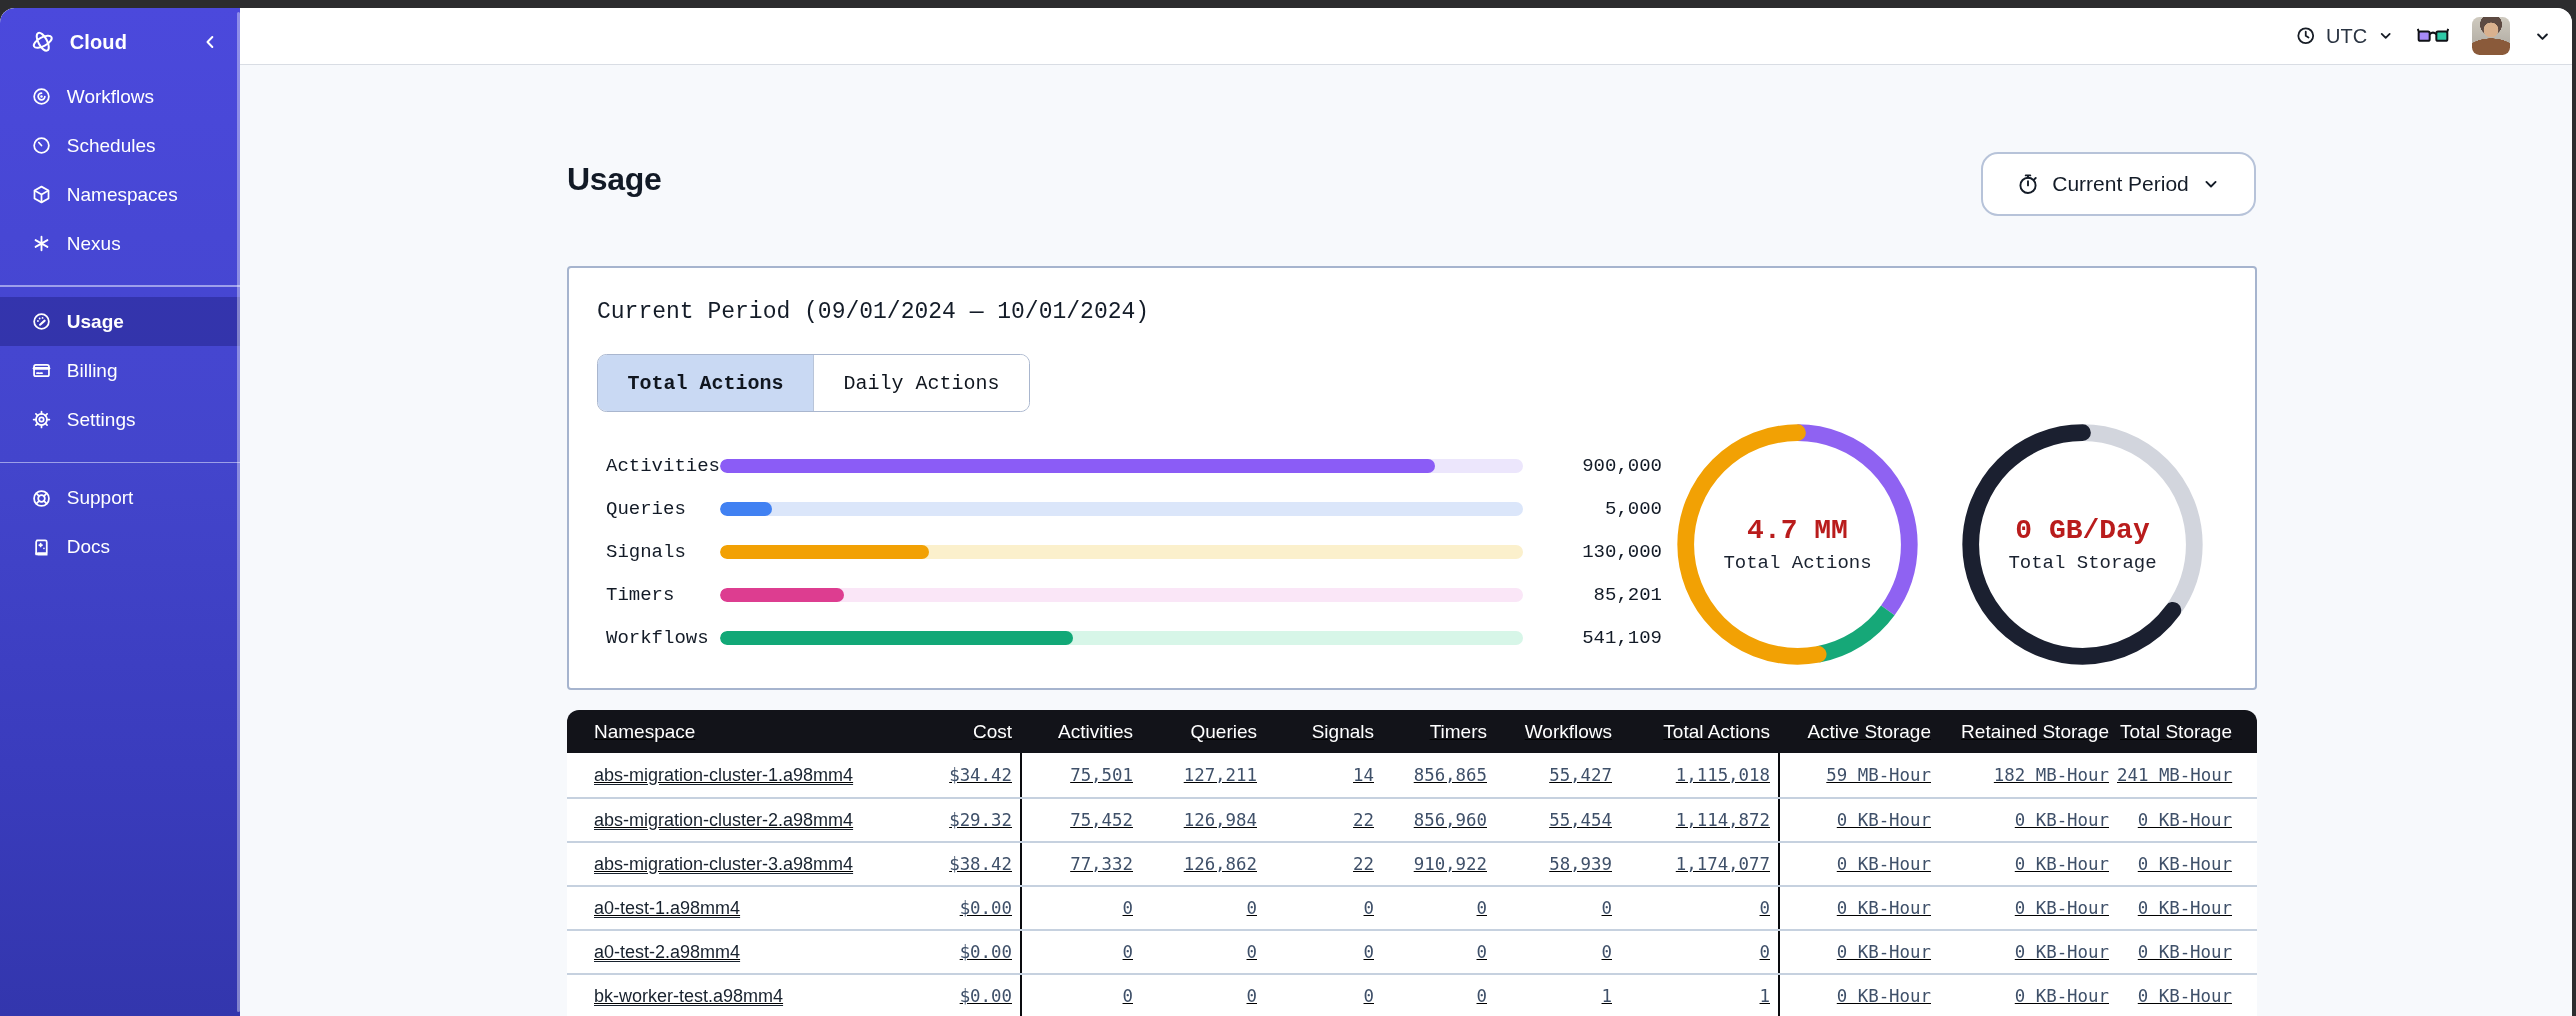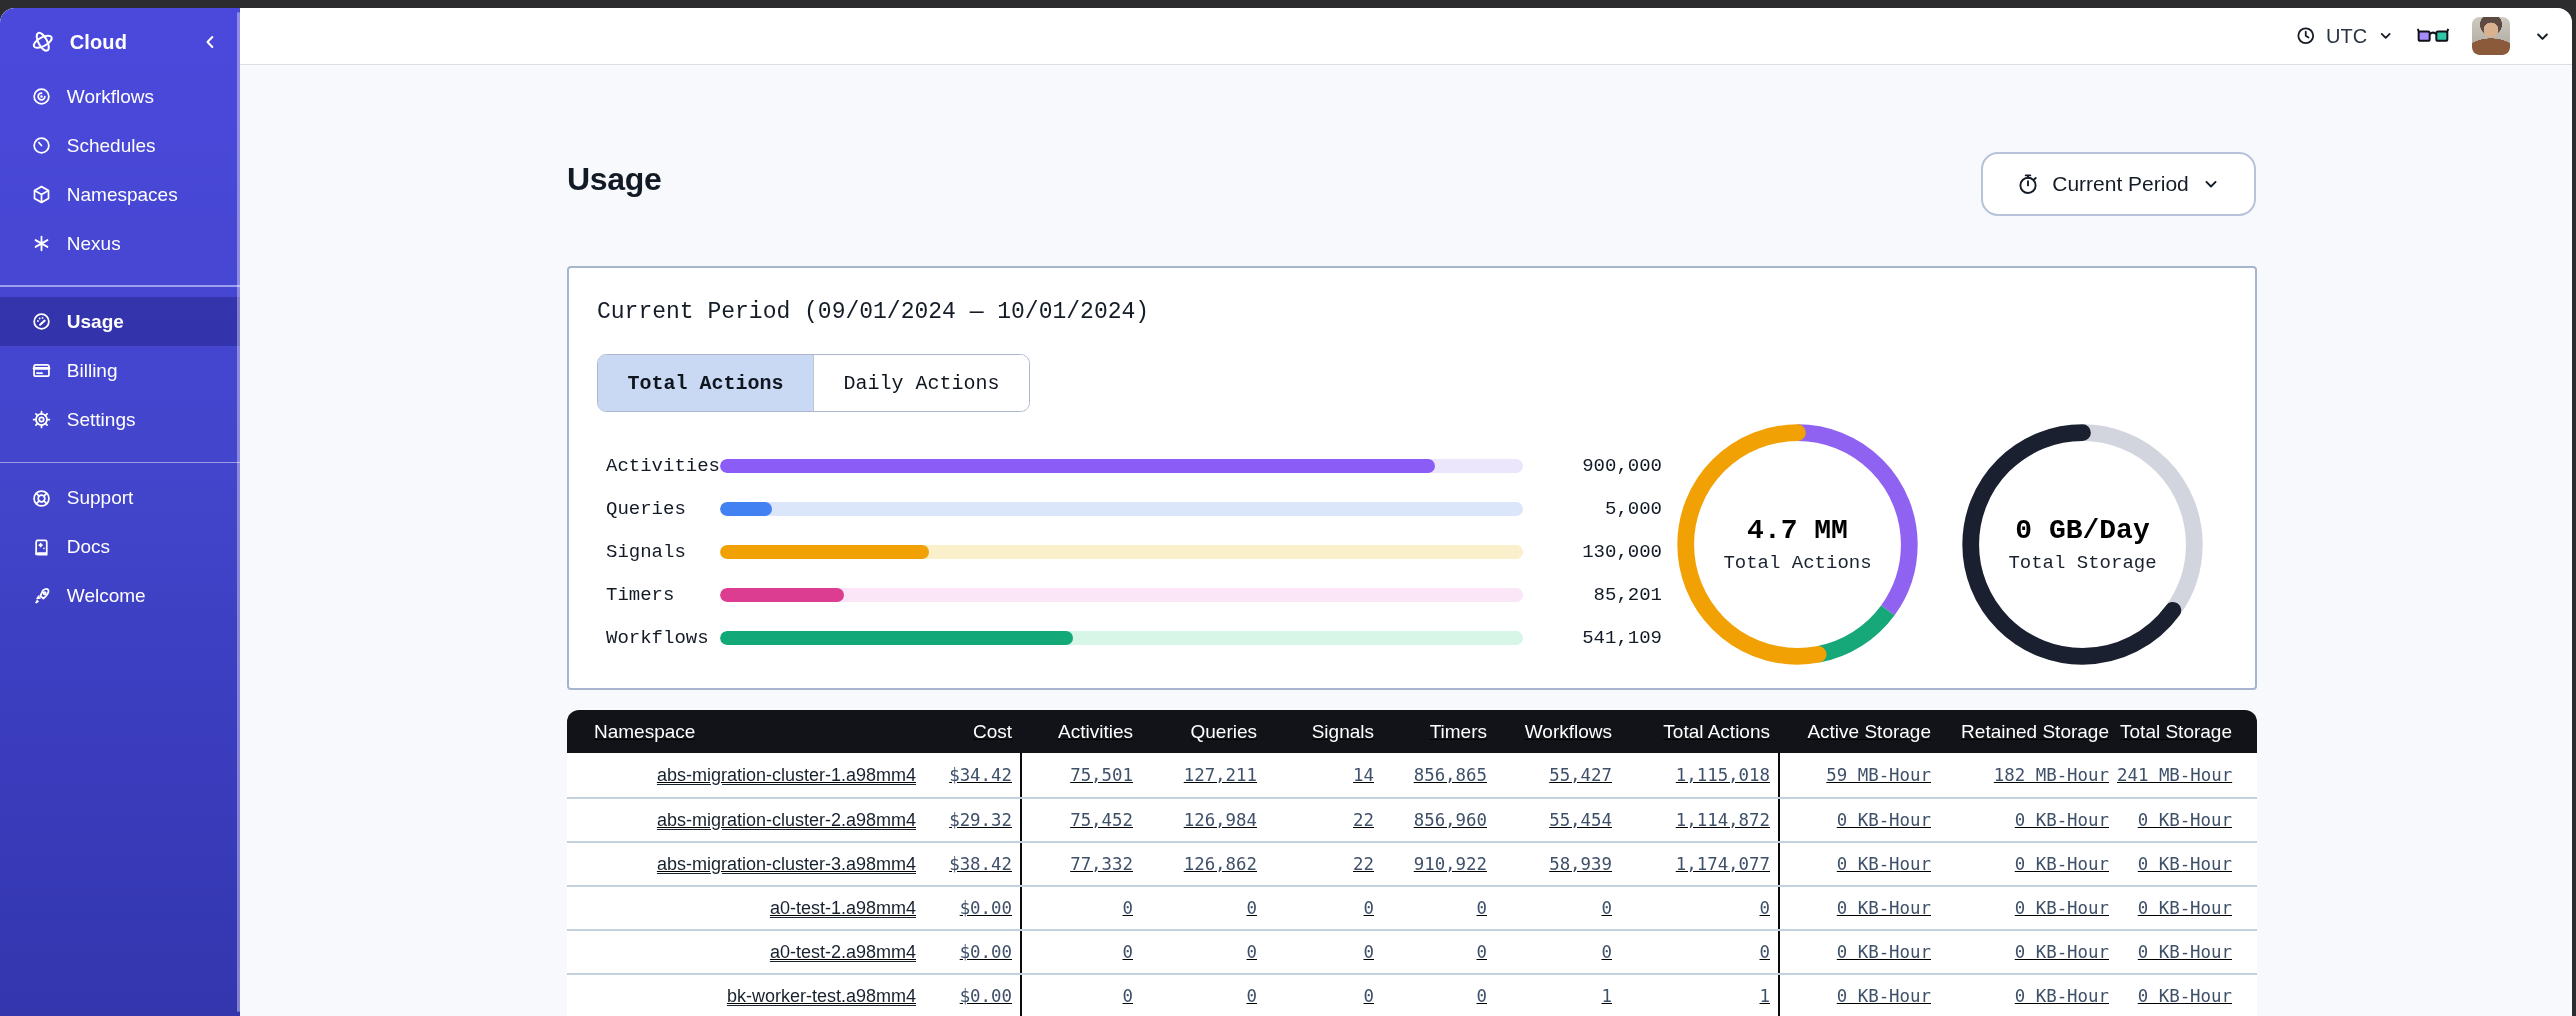--- a/index.html
+++ b/index.html
@@ -63,37 +63,37 @@
   .bar-label { width: 114px; font-size: 19px; color: #121a26; }
   .bar-track { width: 803px; height: 14px; border-radius: 7.4px; position: relative; overflow: hidden; }
   .bar-fill { position: absolute; left: 0; top: 0; bottom: 0; border-radius: 7.4px; }
   .bar-value { flex: 1; text-align: right; font-size: 19px; color: #121a26; }
 
   .donut { position: absolute; top: 156px; width: 241px; height: 241px; }
   .donut-1 { left: 1108px; }
   .donut-2 { left: 1393px; }
   .dlab { position: absolute; inset: 0; display: flex; flex-direction: column; align-items: center;
           justify-content: center; gap: 6.7px; text-align: center; }
-  .dbig { font-size: 28px; font-weight: 600; color: #000000; }
+  .dbig { font-size: 28px; font-weight: 600; color: #b91c1c; }
   .dsub { font-size: 19px; color: #1a2230; }
 
   
   .utable { position: absolute; left: 327px; top: 644px; width: 1690px; bottom: 0; overflow: hidden; text-decoration: underline; }
   .thead, .trow { display: grid;
     grid-template-columns: 322px 104px 121px 124px 117px 113px 125px 158px 161px 178px 123px;
     padding: 0 17.4px 0 27px; align-items: center; }
   .thead { height: 43px; background: #121319; color: #fff; border-radius: 12px 12px 0 0;
            font-size: 19px; font-weight: 500; }
   .thead > div { text-align: right; padding-right: 8px; white-space: nowrap; }
   .thead > div:first-child { text-align: left; padding-right: 0; }
   .trow { height: 44px; background: #fff; }
   .trow + .trow { border-top: 2px solid #c6d1df; }
   .td { font-family: "DejaVu Sans Mono", monospace; font-size: 17.4px; color: #3f5069;
         text-align: right; padding-right: 8px; white-space: nowrap; }
-  .td.ns { font-family: "Liberation Sans", sans-serif; font-size: 18px; text-align: right; padding-right: 0; }
+  .td.ns { font-family: "Liberation Sans", sans-serif; font-size: 18px; text-align: left; padding-right: 0; }
   .td.ns a { color: #18222e; text-decoration: underline; text-underline-offset: 3.4px; cursor: pointer; }
   .trow > div:nth-child(3), .trow > div:nth-child(9) { border-left: 2.7px solid #0a0b0f; align-self: stretch;
         display: flex; align-items: center; justify-content: flex-end; }
 </style>
 </head>
 <body>
 
 <div class="window">
 
   <aside class="sidebar">
@@ -195,30 +195,20 @@
         <div class="si">
           <span class="icn">
             <svg width="21" height="21" viewBox="0 0 24 24" fill="none" stroke="#fff" stroke-width="2" stroke-linecap="round" stroke-linejoin="round">
               <path d="M6.8 3.8h9.4a1.8 1.8 0 0 1 1.8 1.8v12.9H8.4a2.5 2.5 0 0 0-2.5 1.4V5.9a2.1 2.1 0 0 1 2.1-2.1Z"></path>
               <path d="M5.9 18.5a2.4 2.4 0 0 0 2.5 1.7H18"></path>
               <path d="M11 7.6v3.2M9.4 9.2h3.2"></path>
               <circle cx="14.8" cy="13" r=".9" fill="#fff" stroke="none"></circle>
             </svg>
           </span>
           <span class="si-label">Docs</span>
-        </div>
-        <div class="si">
-          <span class="icn">
-            <svg width="21" height="21" viewBox="0 0 24 24" fill="none" stroke="#fff" stroke-width="2" stroke-linecap="round" stroke-linejoin="round">
-              <path d="M13.8 4.9c2.2-1.5 4.8-1.6 5.6-.9.7.8.6 3.4-.9 5.6-1 1.5-2.7 3.3-4.4 4.7l-3.4-3.4c1.4-1.7 2.1-4.5 3.1-6Z"></path>
-              <circle cx="15.6" cy="8.4" r="1.3"></circle>
-              <path d="M10.3 13.6l-3.2.7 1.8-2.6M7.1 16.9c-.7.7-1.2 2-1.2 2s1.3-.5 2-1.2"></path>
-            </svg>
-          </span>
-          <span class="si-label">Welcome</span>
         </div>
     </nav>
     <div class="sb-track"></div>
   </aside>
 
   <header class="topbar">
     <div class="tz">
       <span class="icn">
         <svg width="21.5" height="21.5" viewBox="0 0 24 24" fill="none" stroke="#171d26" stroke-width="2" stroke-linecap="round">
             <circle cx="12" cy="12" r="8.3"></circle>

